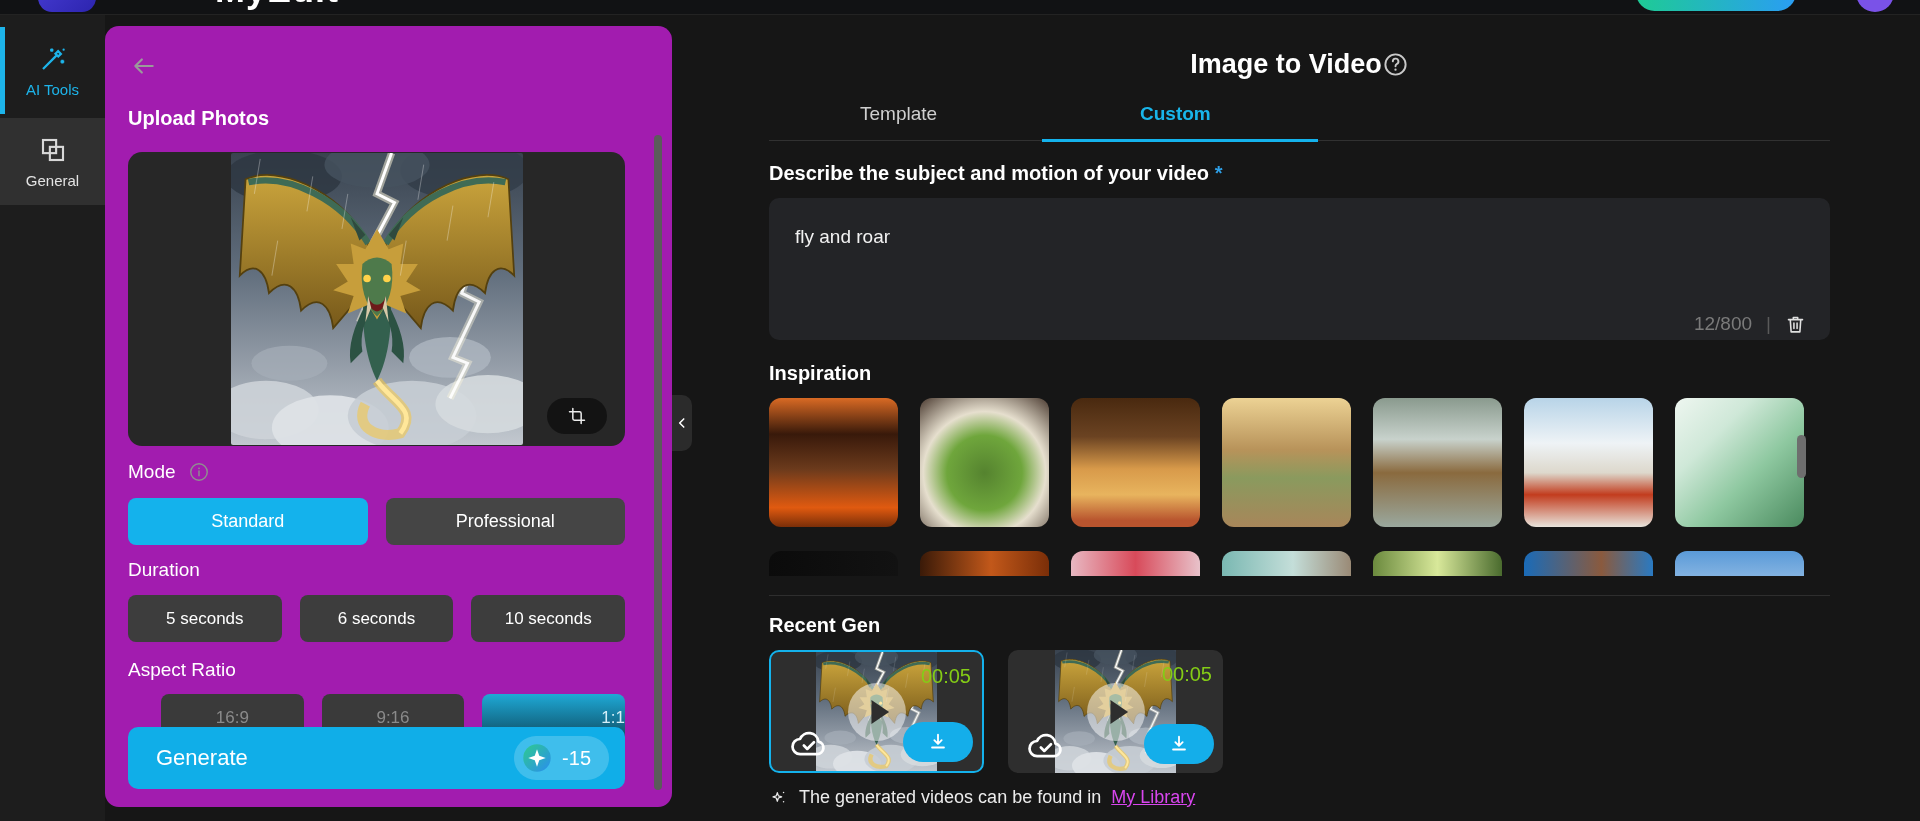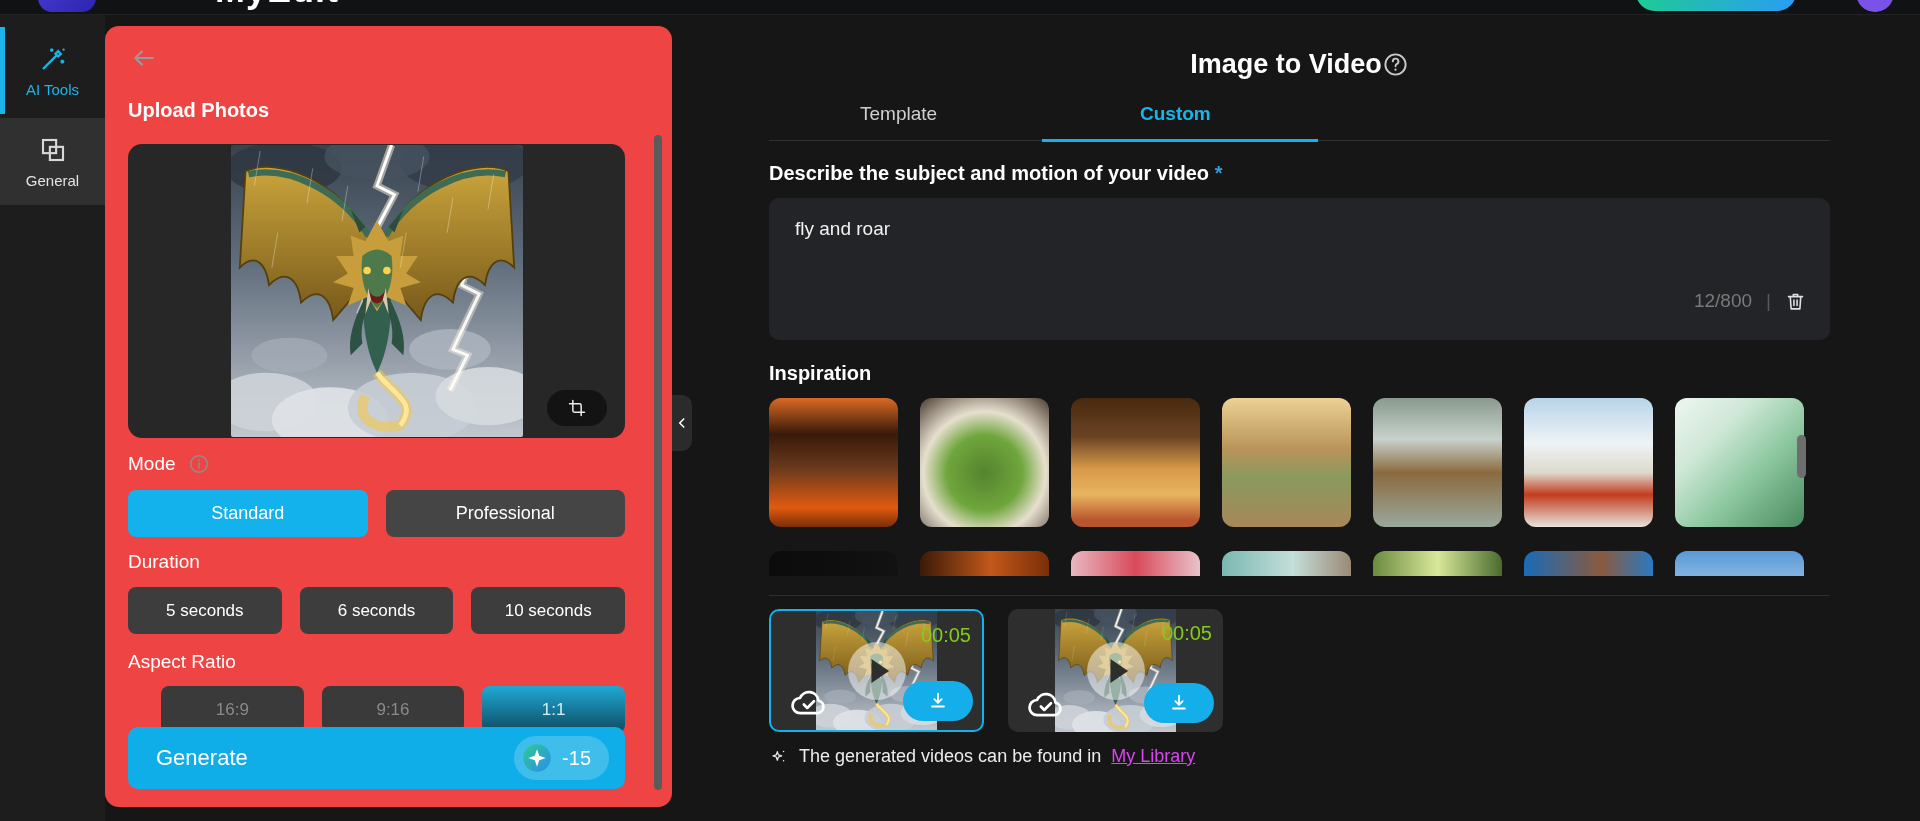--- a/index.html
+++ b/index.html
@@ -22,22 +22,22 @@
   .sidebar { width:105px; background:#1d1d1d; flex:none; padding-top:12px; }
   .side-item { position:relative; height:87px; display:flex; flex-direction:column; align-items:center;
                justify-content:center; gap:7px; font-size:15px; color:#e3e3e3; cursor:pointer; }
   .side-item + .side-item { margin-top:4px; }
   .side-item.active { color:#1db4ea; }
   .side-item.active::before { content:""; position:absolute; left:0; top:0; bottom:0; width:5px; background:#1db4ea; }
   .side-item.plain { background:#303030; }
   .side-item svg { width:30px; height:30px; }
 
   
-  .panel { position:relative; width:567px; flex:none; background:#ef4444; margin-top:11px; height:781px;
-           border-radius:14px; padding:0 47px 0 23px; z-index:4; }
+  .panel { position:relative; width:567px; flex:none; background:#a21caf; margin-top:11px; height:781px;
+           border-radius:14px; padding:8px 47px 0 23px; z-index:4; }
   .back { margin:19px 0 0 2px; width:30px; height:26px; color:#9a9a9a; cursor:pointer; }
   .back svg { width:28px; height:26px; }
   .panel h2 { margin-top:26px; font-size:20px; font-weight:700; line-height:26px; }
   .upload-box { position:relative; margin-top:21px; width:497px; height:294px; background:#272727;
                 border-radius:14px; display:flex; justify-content:center; overflow:hidden; }
   .dragon-img { width:292px; height:292px; margin-top:1px; border-radius:2px; }
   .crop-btn { position:absolute; right:18px; bottom:12px; width:60px; height:36px; border-radius:18px;
               background:rgba(14,14,14,.78); border:none; display:flex; align-items:center; justify-content:center; cursor:pointer; }
   .crop-btn svg { width:20px; height:20px; }
   .label-row { margin-top:13px; display:flex; align-items:center; gap:12px; font-size:19px; line-height:26px; }
@@ -46,21 +46,21 @@
   .sec-label.ar { margin-top:15px; }
   .btn-grid { display:grid; gap:18px; margin-top:13px; }
   .btn-grid.two { grid-template-columns:1fr 1fr; margin-top:13px; }
   .btn-grid.three { grid-template-columns:1fr 1fr 1fr; margin-top:12px; }
   .opt { height:47px; border:none; border-radius:8px; background:#454545; color:#fff; font-size:18px;
          font-family:inherit; cursor:pointer; }
   .btn-grid.three .opt { background:#3d3d3d; font-size:17px; }
   .opt.selected { background:#14b2ec; }
   .btn-grid.ar-grid { margin-top:11px;margin-left:33px; }
   .btn-grid.ar-grid .opt { background:#3a3a3a; color:#8a8a8a; }
-  .btn-grid.ar-grid .opt.ar-selected { background:linear-gradient(180deg,#1fa9d6 0%,#14708f 60%,#11495d 100%); color:#d5eff9; }
+  .btn-grid.ar-grid .opt.ar-selected { background:linear-gradient(180deg,#1fa9d6 0%,#14708f 60%,#11495d 100%); color:#d5eff9;text-align:right; }
   .generate { position:absolute; left:23px; bottom:18px; width:497px; height:62px; border:none; border-radius:10px;
               background:#10aee8; color:#fff; display:flex; align-items:center; justify-content:space-between;
               padding:0 16px 0 28px; font-size:22px; font-family:inherit; cursor:pointer; }
   .credit-pill { height:44px; border-radius:22px; background:rgba(255,255,255,.2); display:flex; align-items:center;
                  gap:10px; padding:0 18px 0 8px; font-size:20px; }
   .gem { width:30px; height:30px; }
   .panel-scroll { position:absolute; right:10px; top:109px; width:8px; height:655px; border-radius:4px; background:#5b5b5b; }
   .collapse-tab { position:absolute; right:-20px; top:369px; width:20px; height:56px; background:#2b2b2b;
                   border-radius:0 10px 10px 0; display:flex; align-items:center; justify-content:center; cursor:pointer; }
   .collapse-tab svg { width:14px; height:14px; }
@@ -71,22 +71,22 @@
   .title-row h1 { font-size:27px; font-weight:700; }
   .help { width:27px; height:27px; cursor:pointer; }
   .tabs { position:relative; margin-top:15px; height:46px; border-bottom:1px solid #313131; }
   .tab { position:absolute; top:8px; font-size:19px; color:#cfcfcf; cursor:pointer; }
   .tab.t1 { left:91px; }
   .tab.t2 { left:371px; color:#19b5ea; font-weight:700; }
   .tab-underline { position:absolute; left:273px; bottom:-2px; width:276px; height:3px; background:#14b2ec; }
   .prompt-label { margin-top:20px; font-size:20px; font-weight:700; line-height:25px; }
   .prompt-label .req { color:#2e9fe6; }
   .ta { position:relative; margin-top:12px; height:142px; background:#232427; border-radius:10px;
-        padding:20px 26px; font-size:19px; color:#f2f2f2; cursor:text; }
-  .ta-foot { position:absolute; right:24px; bottom:28px; display:flex; align-items:center; gap:14px;
+        padding:28px 26px; font-size:19px; color:#f2f2f2; cursor:text; }
+  .ta-foot { position:absolute; right:24px; bottom:5px; display:flex; align-items:center; gap:14px;
              color:#7a7a7a; font-size:19px; }
   .ta-foot .sep { color:#5a5a5a; }
   .ta-foot svg { width:21px; height:22px; cursor:pointer; }
   .content h3 { font-size:20px; font-weight:700; line-height:24px; }
   .h-insp { margin-top:21px; }
   .insp-row { display:flex; gap:22px; margin-top:13px; }
   .insp-row.clipped { margin-top:24px; height:25px; overflow:hidden; }
   .insp-item { width:129px; height:129px; border-radius:12px; flex:none; cursor:pointer; }
   .divider { margin-top:19px; border-top:1px solid #2e2e2e; }
   .h-recent { margin-top:17px; }
@@ -313,20 +313,21 @@
         <div class="insp-item" style="background: linear-gradient(90deg, rgb(58, 26, 8), rgb(194, 88, 26) 55%, rgb(122, 46, 8));"></div>
         <div class="insp-item" style="background: linear-gradient(90deg, rgb(232, 184, 194), rgb(216, 74, 90) 50%, rgb(232, 194, 202));"></div>
         <div class="insp-item" style="background: linear-gradient(90deg, rgb(122, 184, 178), rgb(196, 222, 217) 55%, rgb(154, 138, 118));"></div>
         <div class="insp-item" style="background: linear-gradient(90deg, rgb(107, 138, 62), rgb(216, 232, 154) 50%, rgb(74, 107, 46));"></div>
         <div class="insp-item" style="background: linear-gradient(90deg, rgb(26, 107, 184), rgb(138, 90, 62) 60%, rgb(42, 122, 194));"></div>
         <div class="insp-item" style="background: linear-gradient(rgb(90, 154, 216), rgb(238, 243, 249) 70%, rgb(138, 180, 216));"></div>
       </div>
 
     <div class="divider"></div>
 
+    <h3 class="h-recent">Recent Gen</h3>
     <div class="recent-row">
 
       <div class="card selected">
         <svg class="thumb" viewBox="0 0 100 100" preserveAspectRatio="none">
             <use href="#dragon-art"></use>
           </svg>
         <span class="time">00:05</span>
         <svg class="play" viewBox="0 0 24 24">
           <circle cx="12" cy="12" r="12" fill="rgba(255,255,255,.5)"></circle>
           <polygon points="9.7,7 17,12 9.7,17" fill="#2e2e2e"></polygon>

